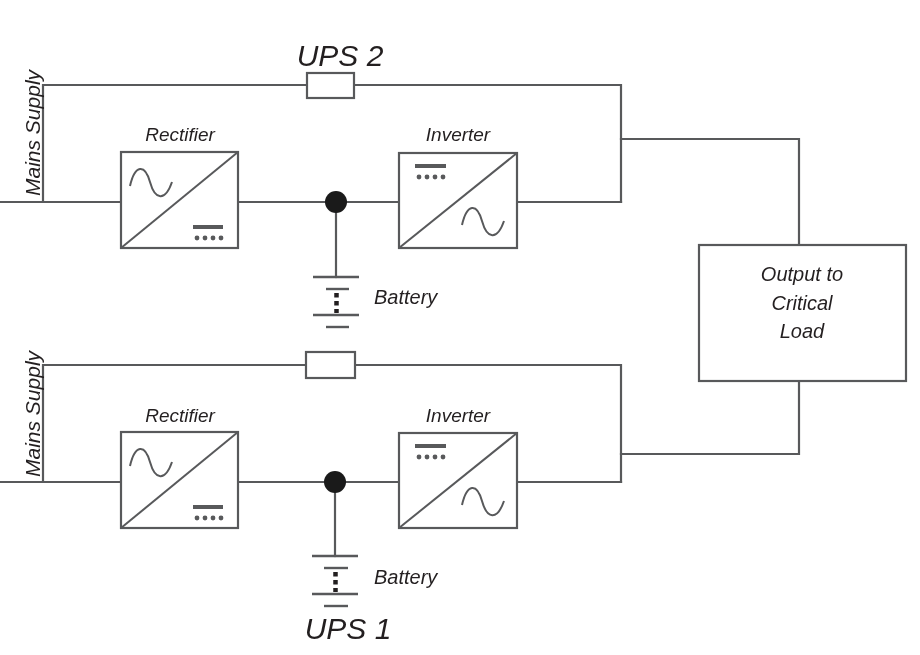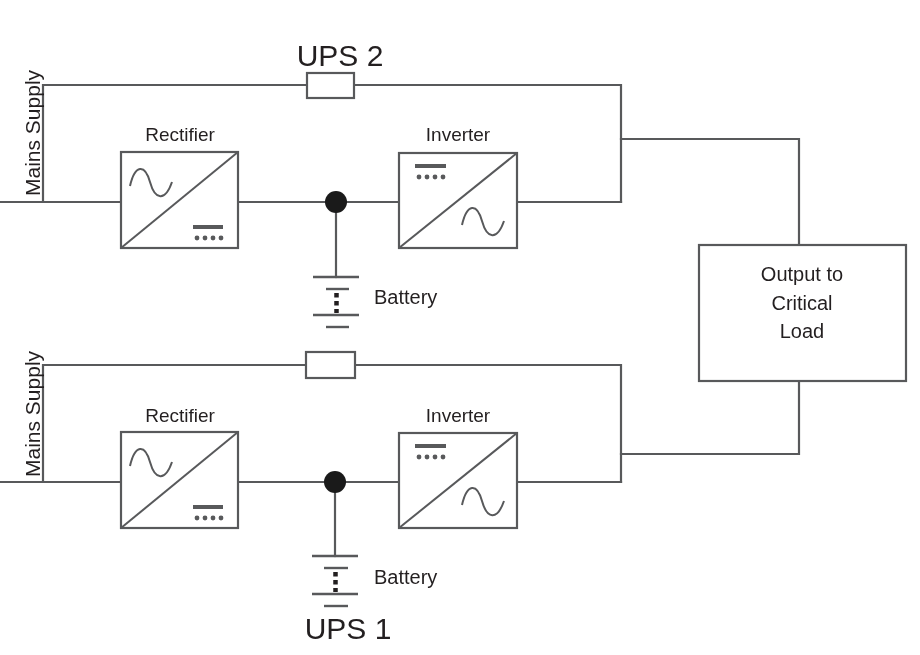--- a/index.html
+++ b/index.html
@@ -9,20 +9,21 @@
     --color-background: #FFFFFF;
   }
   * { margin: 0; padding: 0; box-sizing: border-box; }
   html, body { background: var(--color-background); }
   .stage {
     position: relative;
     width: 920px;
     height: 655px;
     background: var(--color-background);
     overflow: hidden;
+    font-style: italic;
   }
   svg { display: block; }
   .wire {
     fill: none;
     stroke: var(--color-line);
     stroke-width: 2.2;
     stroke-linecap: square;
     stroke-linejoin: miter;
   }
   .box {

